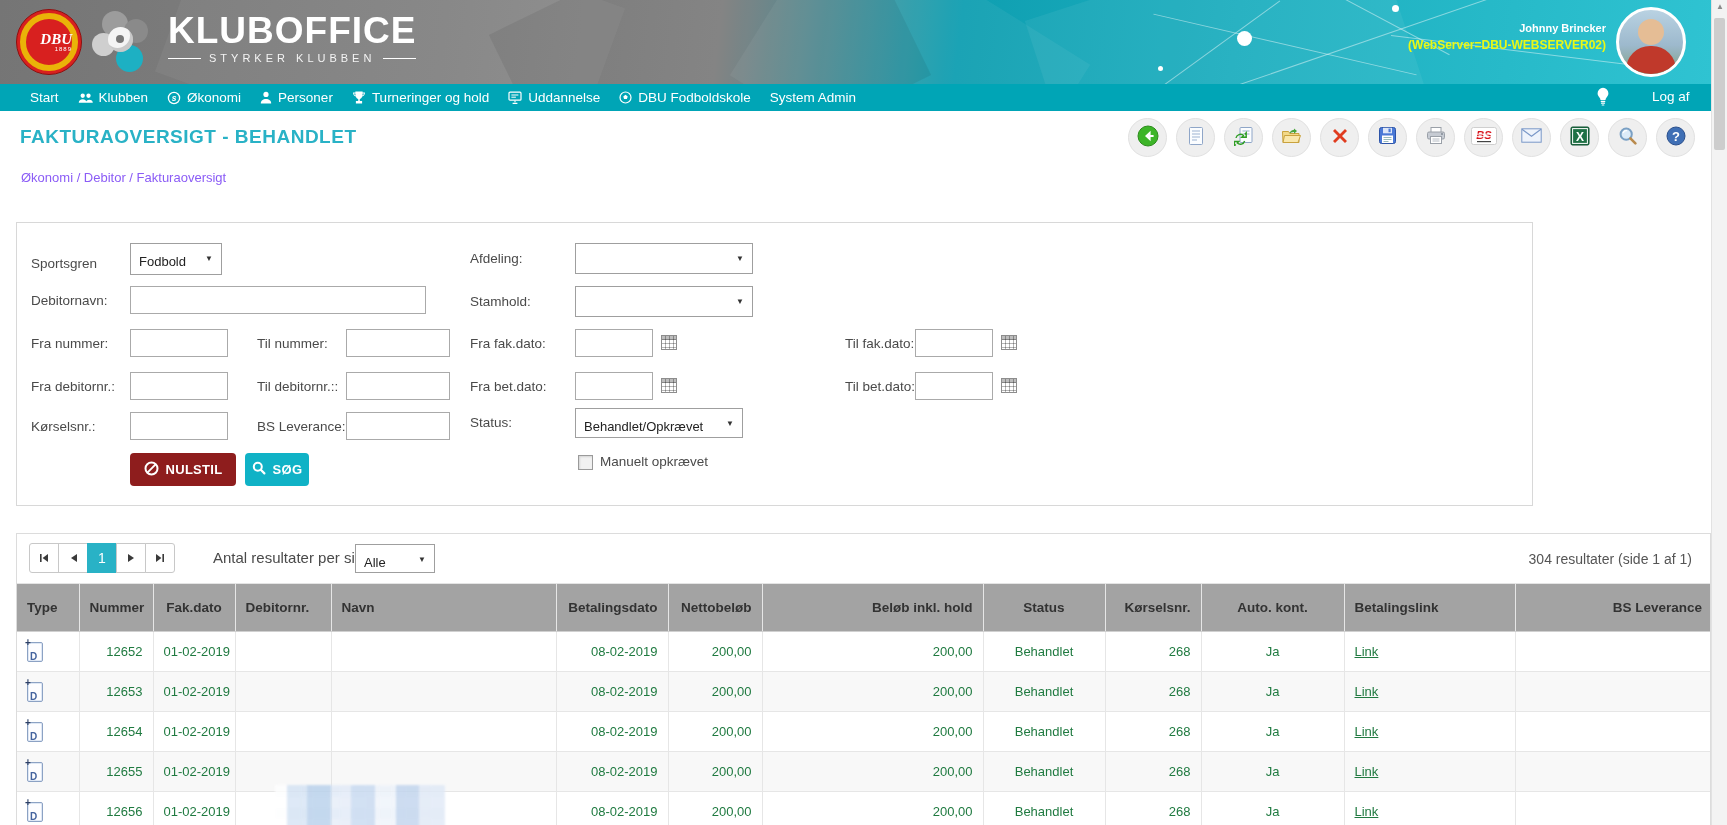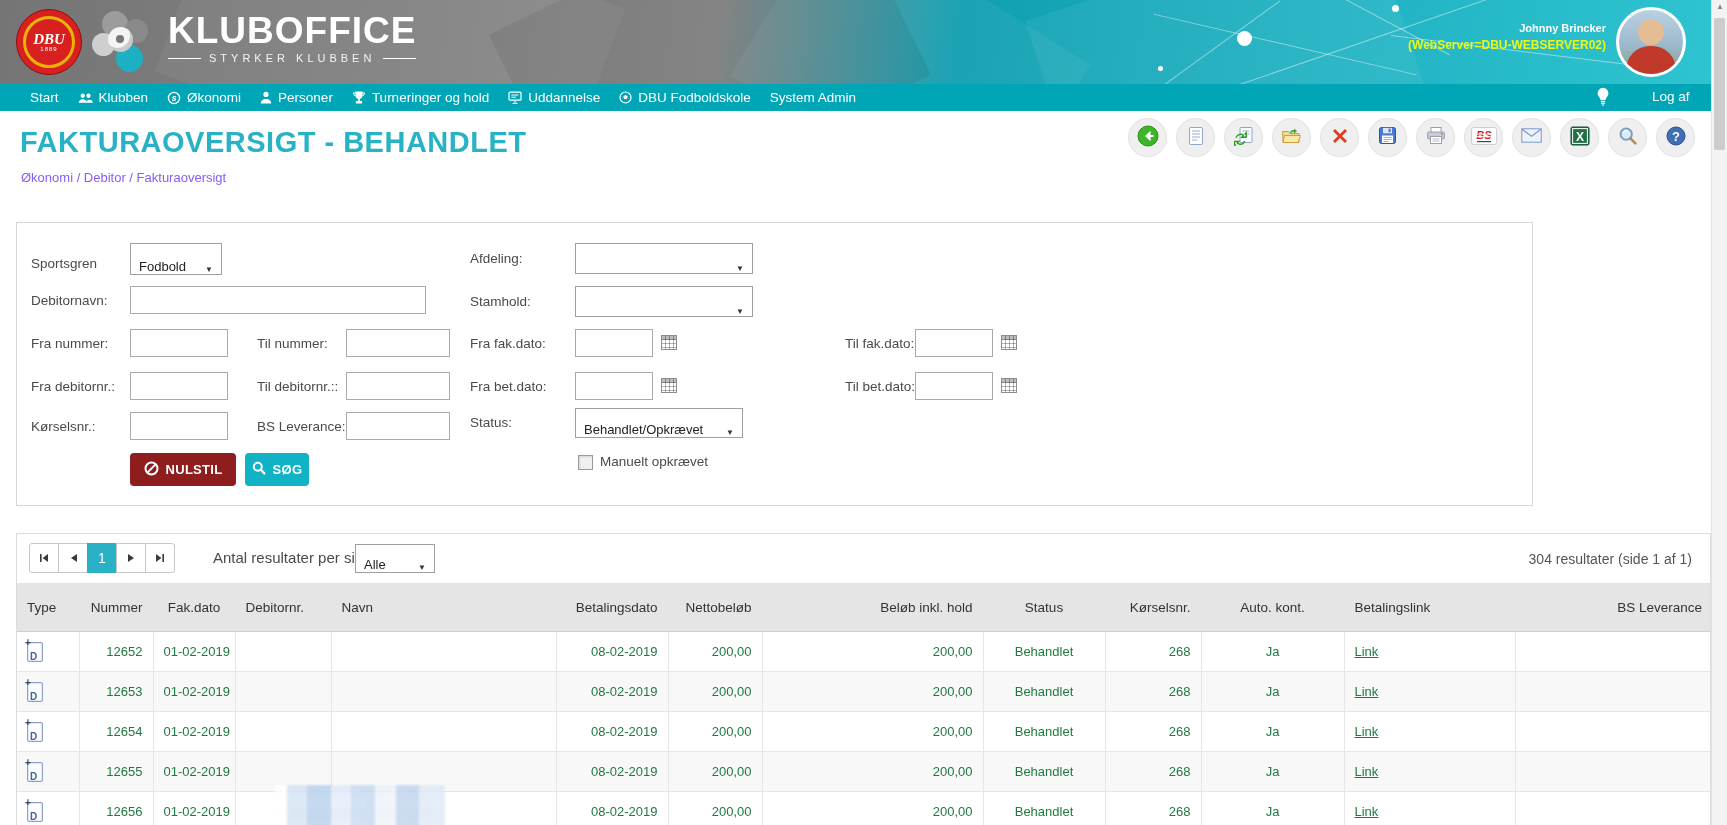--- a/index.html
+++ b/index.html
@@ -20,22 +20,22 @@
   .nl4{left:1090px;top:62px;width:210px;transform:rotate(-36deg);}
   .nl5{left:1280px;top:12px;width:180px;transform:rotate(28deg);}
   .bdot{position:absolute;background:#fff;border-radius:50%;}
   .bd1{left:1237px;top:31px;width:15px;height:15px;}
   .bd2{left:1392px;top:5px;width:7px;height:7px;}
   .bd3{left:1158px;top:66px;width:5px;height:5px;}
   
   .dbu{position:absolute;left:16px;top:9px;width:64px;height:64px;border-radius:50%;
     background:radial-gradient(circle at 50% 45%,#e question 0,#e03131 0);background:#d8201f;
     border:1px solid #8e0f0f;display:flex;align-items:center;justify-content:center;}
-  .dbu .ring{width:46px;height:46px;border-radius:50%;border:3px solid #eab308;background:#d8201f;
-    display:flex;flex-direction:column;align-items:center;justify-content:center;color:#fff;}
+  .dbu .ring{width:46px;height:46px;border-radius:50%;border:6px solid #eab308;background:#d8201f;
+    display:flex;flex-direction:column;align-items:flex-end;justify-content:center;color:#fff;}
   .dbu .t{font-family:"Liberation Serif",serif;font-style:italic;font-weight:700;font-size:15px;line-height:14px;}
   .dbu .y{font-size:6px;letter-spacing:1px;}
   
   .flower{position:absolute;left:92px;top:11px;width:62px;height:62px;}
   .flower i{position:absolute;border-radius:50%;}
   .fl1{left:10px;top:0;width:26px;height:26px;background:#9c9c9c;}
   .fl2{left:32px;top:8px;width:24px;height:24px;background:#8a8a8a;}
   .fl3{left:0;top:22px;width:23px;height:23px;background:#cfcfcf;}
   .fl4{left:24px;top:34px;width:27px;height:27px;background:#1db0c3;}
   .fl5{left:16px;top:16px;width:25px;height:25px;background:#f4f4f4;
@@ -56,33 +56,33 @@
   .avatar .head{position:absolute;left:19px;top:9px;width:26px;height:26px;border-radius:50%;background:#e5bd95;}
   .avatar .body{position:absolute;left:7px;top:36px;width:50px;height:30px;border-radius:24px 24px 0 0;background:#c0392b;}
   
   .navbar{position:absolute;left:0;top:84px;width:1711px;height:27px;background:#00a5b6;
     display:flex;align-items:center;gap:19px;padding-left:30px;box-sizing:border-box;color:#fff;}
   .navitem{display:flex;align-items:center;gap:6px;font-size:13.5px;cursor:pointer;white-space:nowrap;}
   .navitem svg{display:block;}
   .bulb{position:absolute;left:1596px;top:3px;cursor:pointer;}
   .logaf{position:absolute;left:1652px;top:5px;font-size:13.5px;cursor:pointer;}
   
-  .ptitle{position:absolute;left:20px;top:126px;font-size:29px;font-weight:600;color:#29b2c6;letter-spacing:.5px;}
+  .ptitle{position:absolute;left:20px;top:126px;font-size:19px;font-weight:600;color:#29b2c6;letter-spacing:.5px;}
   .bcrumb{position:absolute;left:21px;top:170px;font-size:13px;color:#8b5cf6;}
   .toolbar{position:absolute;left:1128px;top:118px;display:flex;gap:9px;}
   .tbtn{width:39px;height:39px;border-radius:50%;background:#efefef;border:1px solid #e1e1e1;
     display:flex;align-items:center;justify-content:center;cursor:pointer;box-sizing:border-box;}
   
   .fpanel{position:absolute;left:16px;top:222px;width:1517px;height:284px;background:#fff;
     border:1px solid #d8d8d8;box-sizing:border-box;}
   .flabel{position:absolute;font-size:13.5px;color:#4a4a4a;white-space:nowrap;}
   .finput{position:absolute;border:1px solid #aaa;background:#fff;height:28px;box-sizing:border-box;
     font-size:13px;padding:0 6px;font-family:inherit;color:#333;outline:none;}
-  .fsel{position:absolute;border:1px solid #9f9f9f;background:#fff;display:flex;align-items:flex-end;
-    justify-content:space-between;padding:0 8px;font-size:13px;color:#222;box-sizing:border-box;cursor:pointer;}
+  .fsel{position:absolute;border:1px solid #9f9f9f;background:#fff;display:flex;align-items:flex-start;
+    justify-content:space-between;padding:10px 8px;font-size:13px;color:#222;box-sizing:border-box;cursor:pointer;}
   .sarr{font-size:8px;color:#333;}
   .cal{position:absolute;width:16px;height:15px;border:1px solid #8d8d8d;background:
        linear-gradient(#bdbdbd 0 4px,#fff 4px),
        repeating-linear-gradient(90deg,transparent 0 3px,#b5b5b5 3px 4px),
        repeating-linear-gradient(transparent 0 3px,#b5b5b5 3px 4px);
        background-blend-mode:multiply;box-sizing:border-box;cursor:pointer;}
   .chk{position:absolute;width:13px;height:13px;border:1px solid #9a9a9a;background:#f1f1f1;
        box-shadow:inset 1px 1px 2px rgba(0,0,0,.12);cursor:pointer;}
   .fbtn{position:absolute;border:none;border-radius:4px;color:#fff;font-weight:700;font-size:13px;
     display:flex;align-items:center;justify-content:center;gap:7px;cursor:pointer;font-family:inherit;letter-spacing:.3px;}
@@ -95,21 +95,21 @@
   .pbtn{width:30px;height:30px;border:1px solid #c8c8c8;background:#fff;margin-left:-1px;
     display:flex;align-items:center;justify-content:center;cursor:pointer;box-sizing:border-box;}
   .pbtn:first-child{border-radius:3px 0 0 3px;margin-left:0;}
   .pbtn:last-child{border-radius:0 3px 3px 0;}
   .pbtn.active{background:#29b2c6;border-color:#29b2c6;color:#fff;font-size:14px;}
   .pplabel{position:absolute;left:196px;top:15px;font-size:15px;color:#4a4a4a;}
   .ppsel{left:338px;top:10px;width:80px;height:29px;}
   .rcount{position:absolute;right:18px;top:17px;font-size:14px;color:#555;}
   table.grid{position:absolute;left:0;top:49px;width:1695px;border-collapse:collapse;table-layout:fixed;
     border-top:1px solid #e4e4e4;}
-  .grid th{height:47px;font-size:13.5px;font-weight:400;color:#333;padding:0 10px;background:#e5e5e5;
+  .grid th{height:47px;font-size:13.5px;font-weight:700;color:#333;padding:0 10px;background:#a3a3a3;
     border-bottom:1px solid #d0d0d0;border-left:1px solid #e6e6e6;white-space:nowrap;overflow:hidden;cursor:pointer;}
   .grid th:first-child{border-left:none;}
   .grid td{height:39px;font-size:13px;color:#1f7a40;padding:0 10px;border-left:1px solid #e6e6e6;
     border-bottom:1px solid #e6e6e6;white-space:nowrap;overflow:hidden;}
   .grid td:first-child{border-left:none;}
   .grid tbody tr:nth-child(even) td{background:#f8f8f8;}
   .al{text-align:left;} .ar{text-align:right;} .ac{text-align:center;}
   .linkcell{color:#2d72c8;text-decoration:underline;cursor:pointer;}
   .doc-icon{display:inline-block;width:14px;height:18px;background:#fdfdff;border:1px solid #8ca2c4;
     border-radius:2px;position:relative;vertical-align:middle;cursor:pointer;

